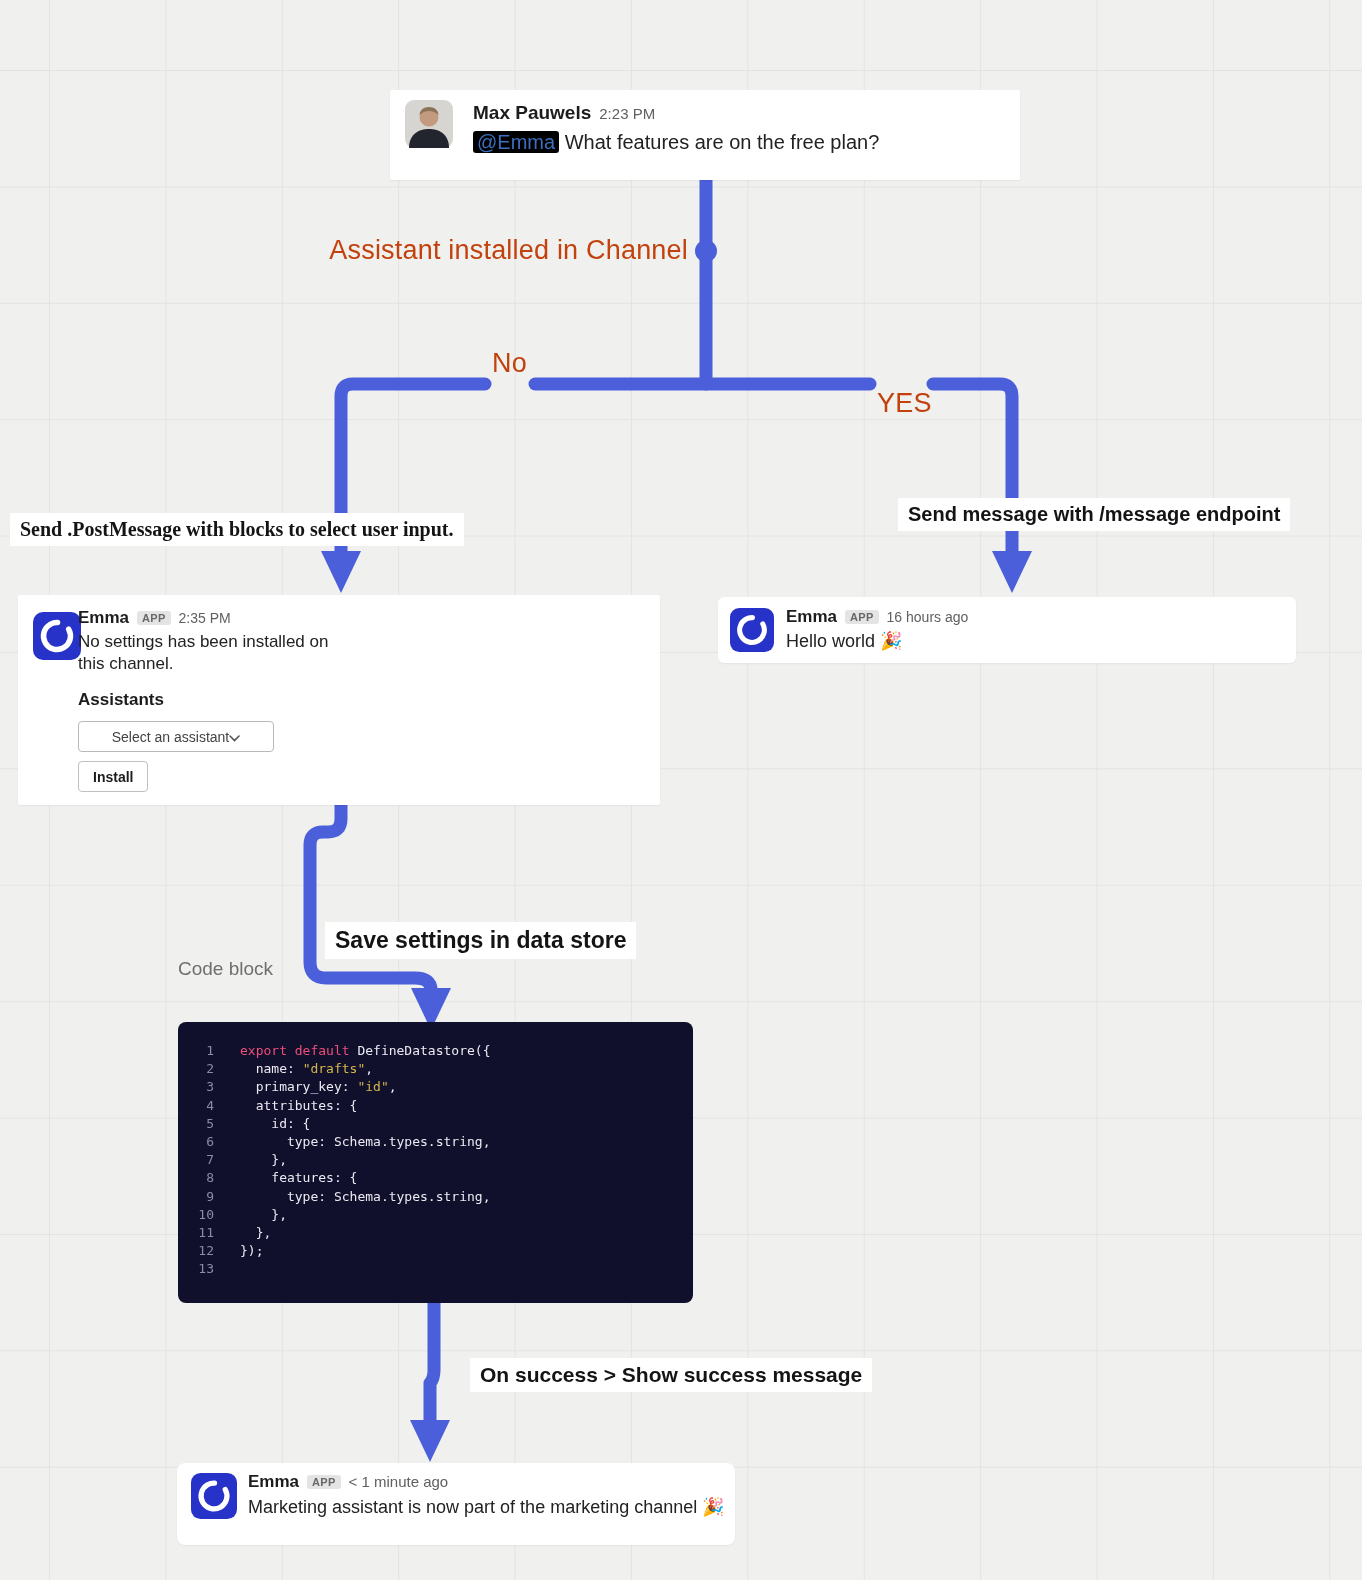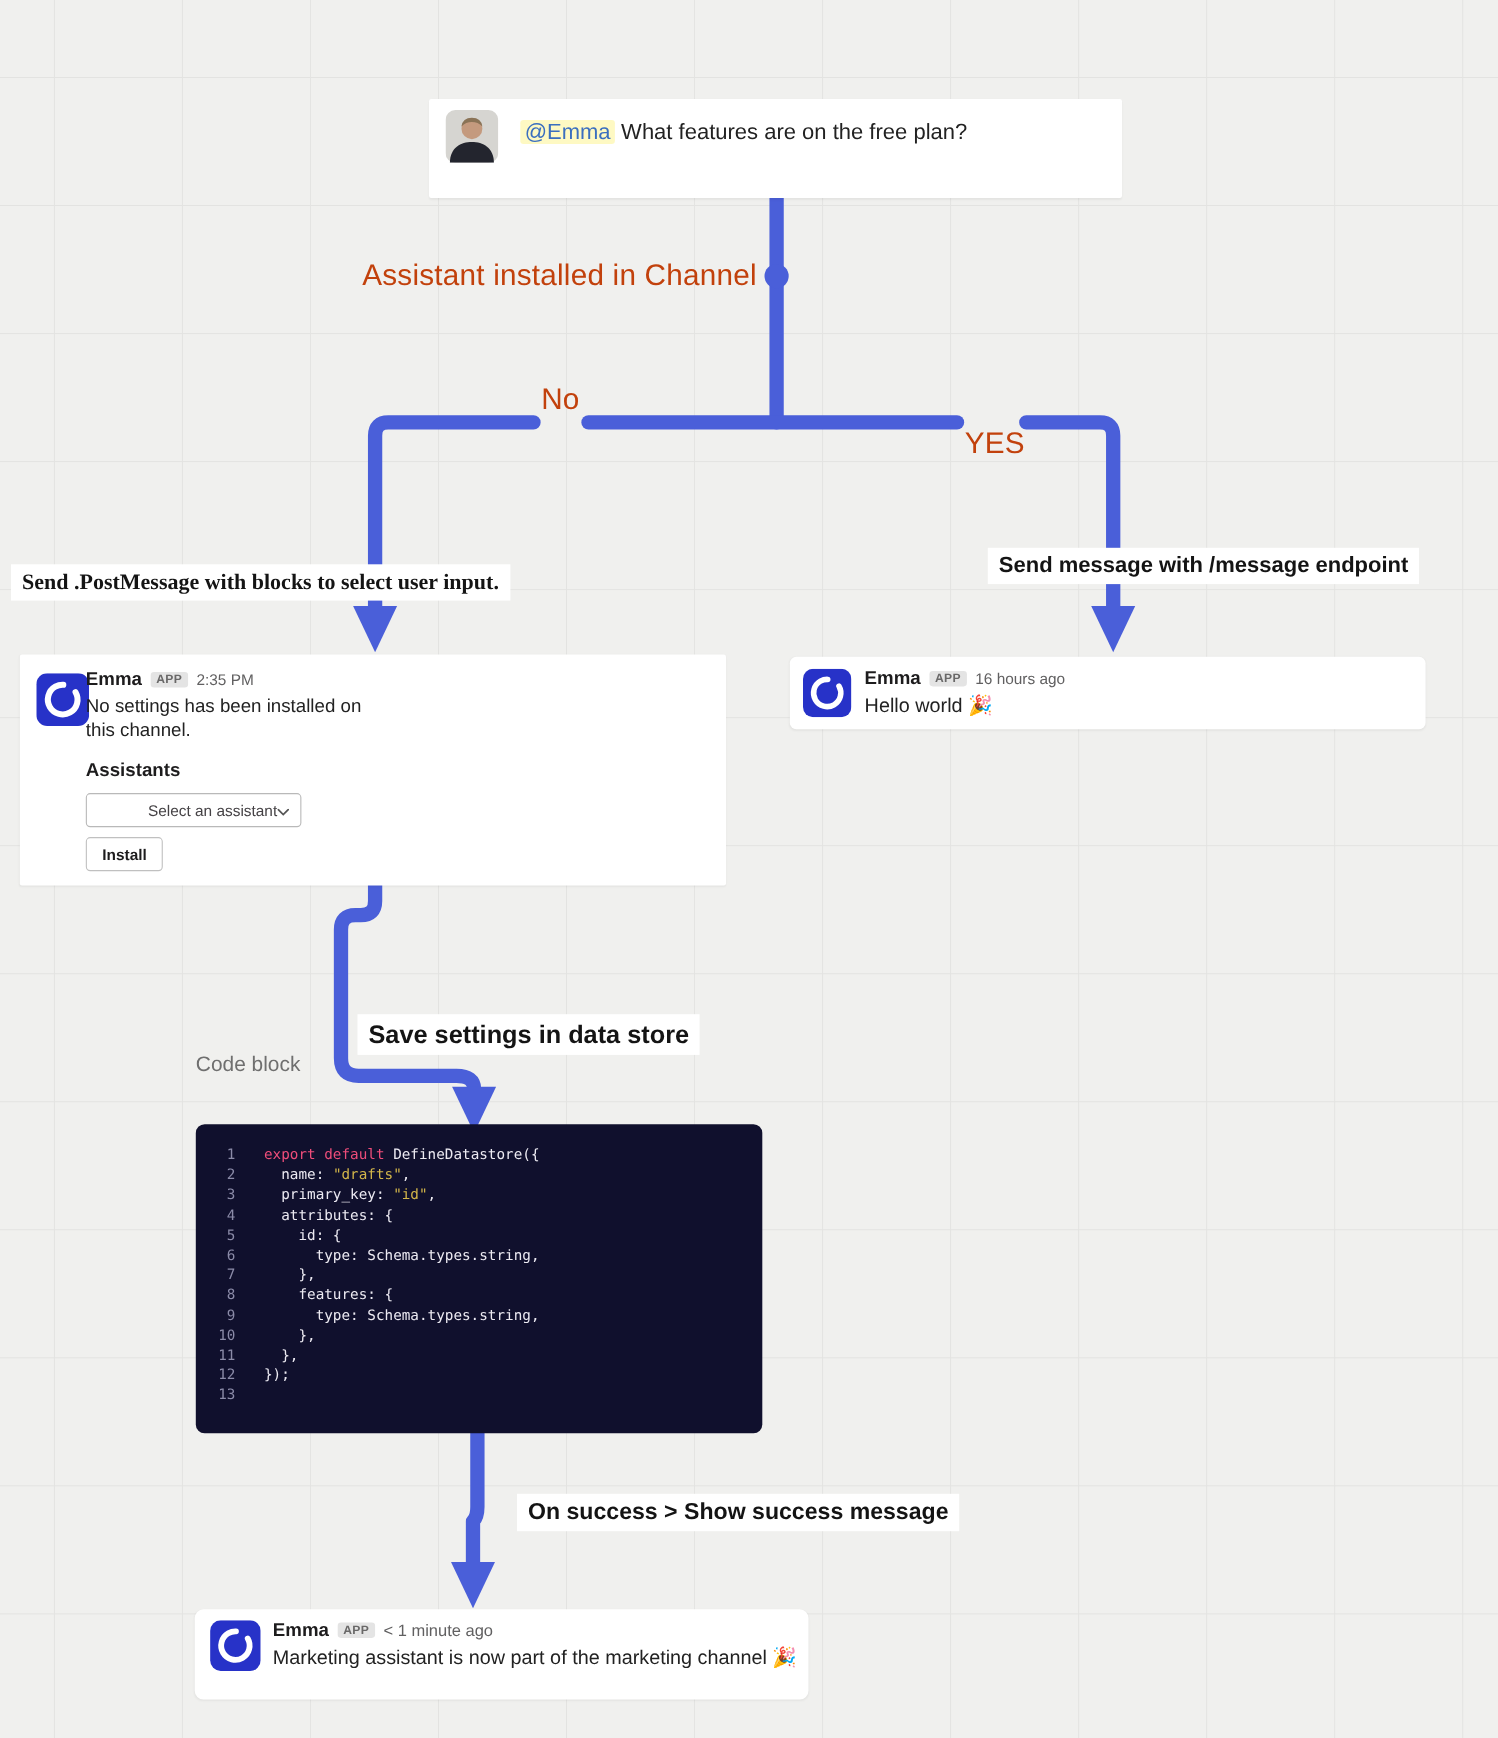--- a/index.html
+++ b/index.html
@@ -35,27 +35,27 @@
   .msg-head { display:flex; align-items:baseline; gap:8px; }
   .msg-name { font-weight:bold; font-size:18px; color:#1d1c1d; }
   .app-badge {
     background:#e4e4e4; color:#696868; font-size:11px; font-weight:bold;
     padding:1px 5px; border-radius:3px; letter-spacing:.3px; align-self:center;
   }
   .msg-time { color:#616061; font-size:15px; }
   .msg-body { font-size:18px; color:#222; margin-top:5px; }
   .avatar { position:absolute; }
   .mention {
-    color:#3b6fbf; background:#fef9c3; border-radius:3px; padding:0 4px;
+    color:#3b6fbf; background:#000000; border-radius:3px; padding:0 4px;
   }
   
   .sect-title { font-weight:bold; font-size:17px; color:#1d1c1d; }
   .select-box {
     width:196px; height:31px; border:1px solid #b9b9b9; border-radius:4px;
-    background:#fff; display:flex; align-items:center; justify-content:flex-end;
+    background:#fff; display:flex; align-items:center; justify-content:center;
     padding:0 10px; font-size:14px; color:#454245; cursor:pointer;
   }
   .btn {
     height:31px; border:1px solid #c0c0c0; border-radius:4px; background:#fff;
     font-weight:bold; font-size:14px; color:#1d1c1d; padding:0 14px;
     font-family:"Liberation Sans", sans-serif; cursor:pointer;
   }
   
   .code-label { position:absolute; z-index:2; color:#6f6f6f; font-size:19px; }
   .code-panel {
@@ -107,20 +107,24 @@
 <div class="card" style="left:390px; top:90px; width:630px; height:90px; border-radius:2px;">
   <span class="avatar" style="left:15px; top:10px;">
     <svg width="48" height="48" viewBox="0 0 48 48">
       <rect width="48" height="48" rx="9" fill="#d6d5d1"></rect>
       <path d="M4,48 C4,34 14,29 24,29 C34,29 44,34 44,48 Z" fill="#23252e"></path>
       <circle cx="24" cy="17" r="9.5" fill="#c49a7e"></circle>
       <path d="M14.5,15 q1,-8 9.5,-8 q8.5,0 9.5,8 q-4,-4 -9.5,-4 q-5.5,0 -9.5,4 Z" fill="#8a7356"></path>
     </svg>
   </span>
   <div style="position:absolute; left:83px; top:12px;">
+    <div class="msg-head">
+      <span class="msg-name" style="font-size:19px;">Max Pauwels</span>
+      <span class="msg-time">2:23 PM</span>
+    </div>
     <div class="msg-body" style="font-size:20px; margin-top:7px;">
       <span class="mention">@Emma</span>
       <span>What features are on the free plan?</span>
     </div>
   </div>
 </div>
 
 <div class="card" style="left:18px; top:595px; width:642px; height:210px; border-radius:2px;">
   <span class="avatar" style="left:15px; top:17px;">
     <svg width="48" height="48" viewBox="0 0 48 48">

